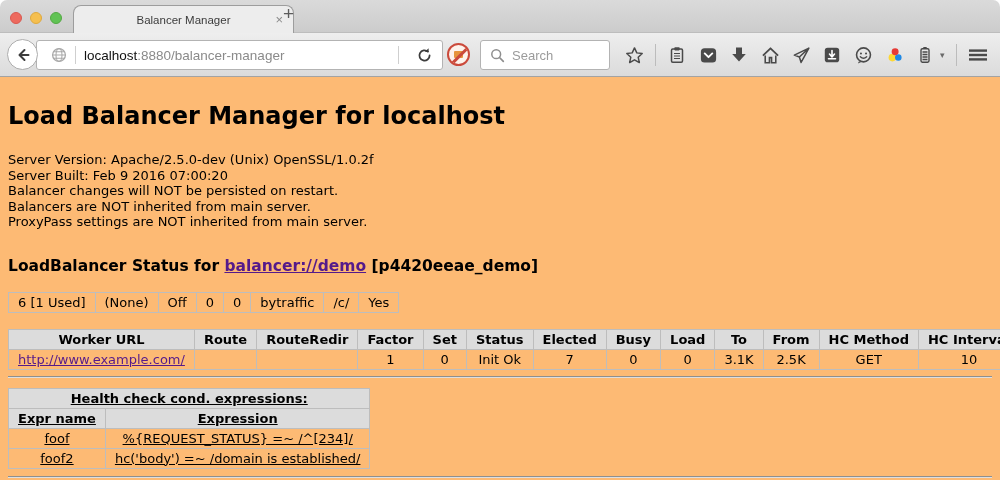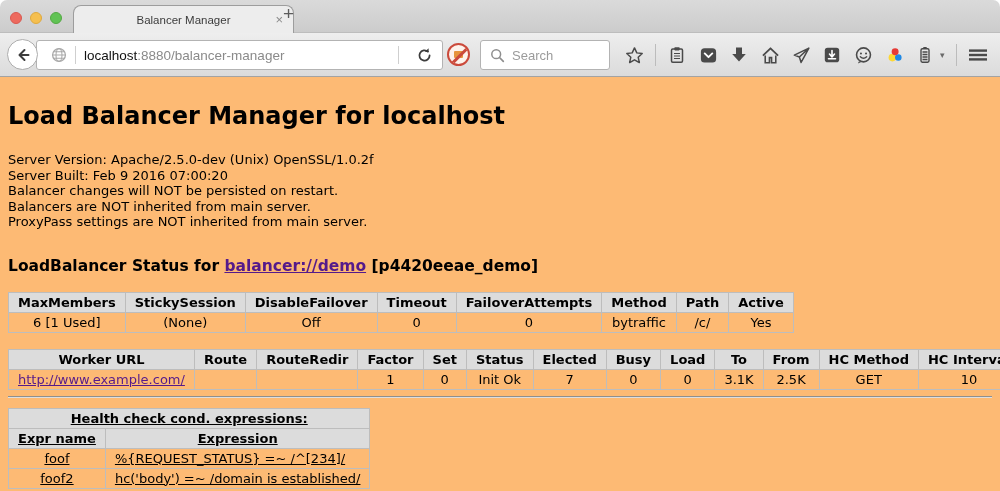--- a/index.html
+++ b/index.html
@@ -70,21 +70,21 @@
   .status-heading { margin-top:27px; font-size:15.5px; font-weight:bold; }
   .status-heading a { color:#551a8b; text-decoration:underline; }
   table { border-collapse:collapse; font-family:"DejaVu Sans",sans-serif;
           font-size:13px; }
   th,td { border:1px solid #bdbdbd; padding:2px 9px; text-align:center;
           white-space:nowrap; }
   table { border:1px solid #8f8f8f; }
   th { background:#dcdcdc; font-weight:bold; }
   .tbl-balancer { margin-top:17px; }
   .tbl-worker { margin-top:16px; }
-  .tbl-worker td.url, .tbl-health td.expr { text-align:left;margin-top:16px; }
+  .tbl-worker td.url, .tbl-health td.expr { text-align:center;margin-top:16px; }
   .tbl-worker a { color:#551a8b; text-decoration:underline; }
   .tbl-worker th:nth-child(1){ min-width:160px; }
   .tbl-worker th:nth-child(2){ min-width:42px; }
   .tbl-worker th:nth-child(3){ min-width:68px; }
   .tbl-worker th:nth-child(12){ min-width:72px; }
   .tbl-worker th:nth-child(13){ min-width:78px; }
   hr { border:none; border-top:1px solid #8f8f8f; border-bottom:1px solid #dedede;
        height:2px; background:#b9b9b9; margin:6px 0 0; }
   .tbl-health { margin-top:10px;text-decoration:underline; }
   .tbl-health th.title { padding:2px 14px; }
@@ -241,30 +241,20 @@
       <div>Server Built: Feb 9 2016 07:00:20</div>
       <div>Balancer changes will NOT be persisted on restart.</div>
       <div>Balancers are NOT inherited from main server.</div>
       <div>ProxyPass settings are NOT inherited from main server.</div>
     </div>
 
     <div class="status-heading"><span>LoadBalancer Status for </span><a href="#">balancer://demo</a><span> [p4420eeae_demo]</span></div>
 
     <table class="tbl-balancer">
       <tbody>
-          <tr>
-        <th>MaxMembers</th>
-        <th>StickySession</th>
-        <th>DisableFailover</th>
-        <th>Timeout</th>
-        <th>FailoverAttempts</th>
-        <th>Method</th>
-        <th>Path</th>
-        <th>Active</th>
-      </tr>
       <tr>
         <td>6 [1 Used]</td>
         <td>(None)</td>
         <td>Off</td>
         <td>0</td>
         <td>0</td>
         <td>bytraffic</td>
         <td>/c/</td>
         <td>Yes</td>
       </tr>

